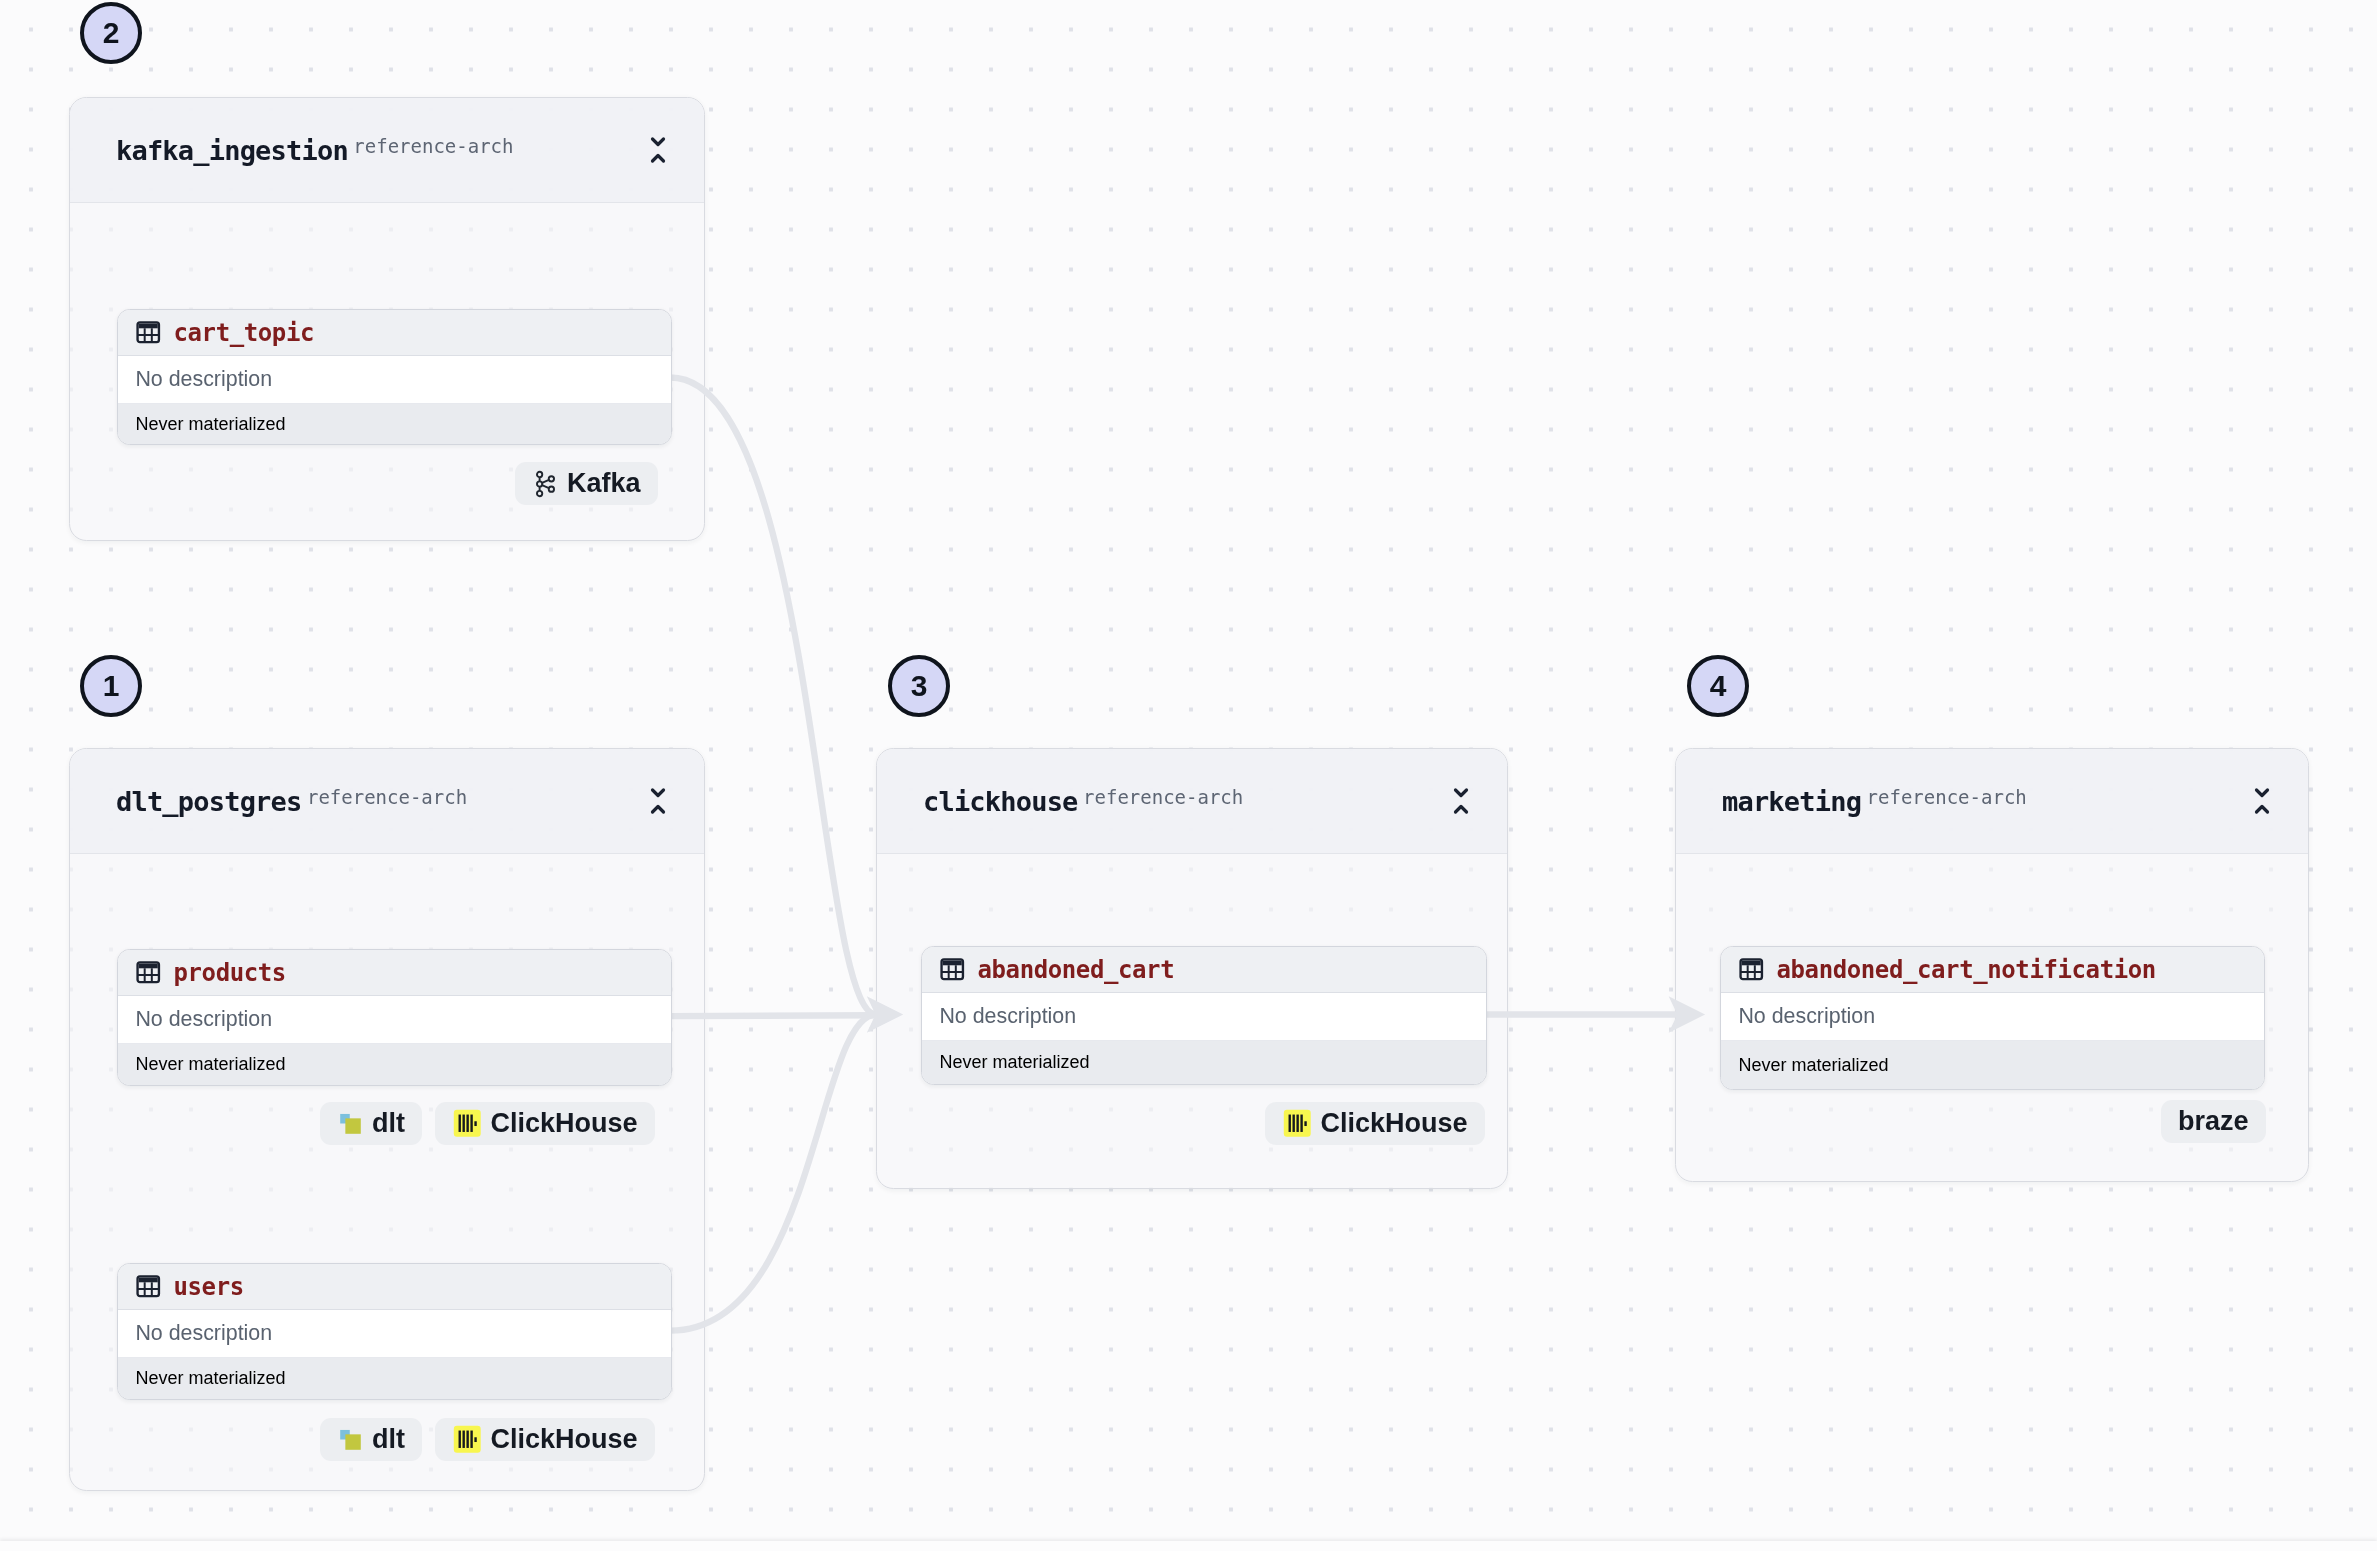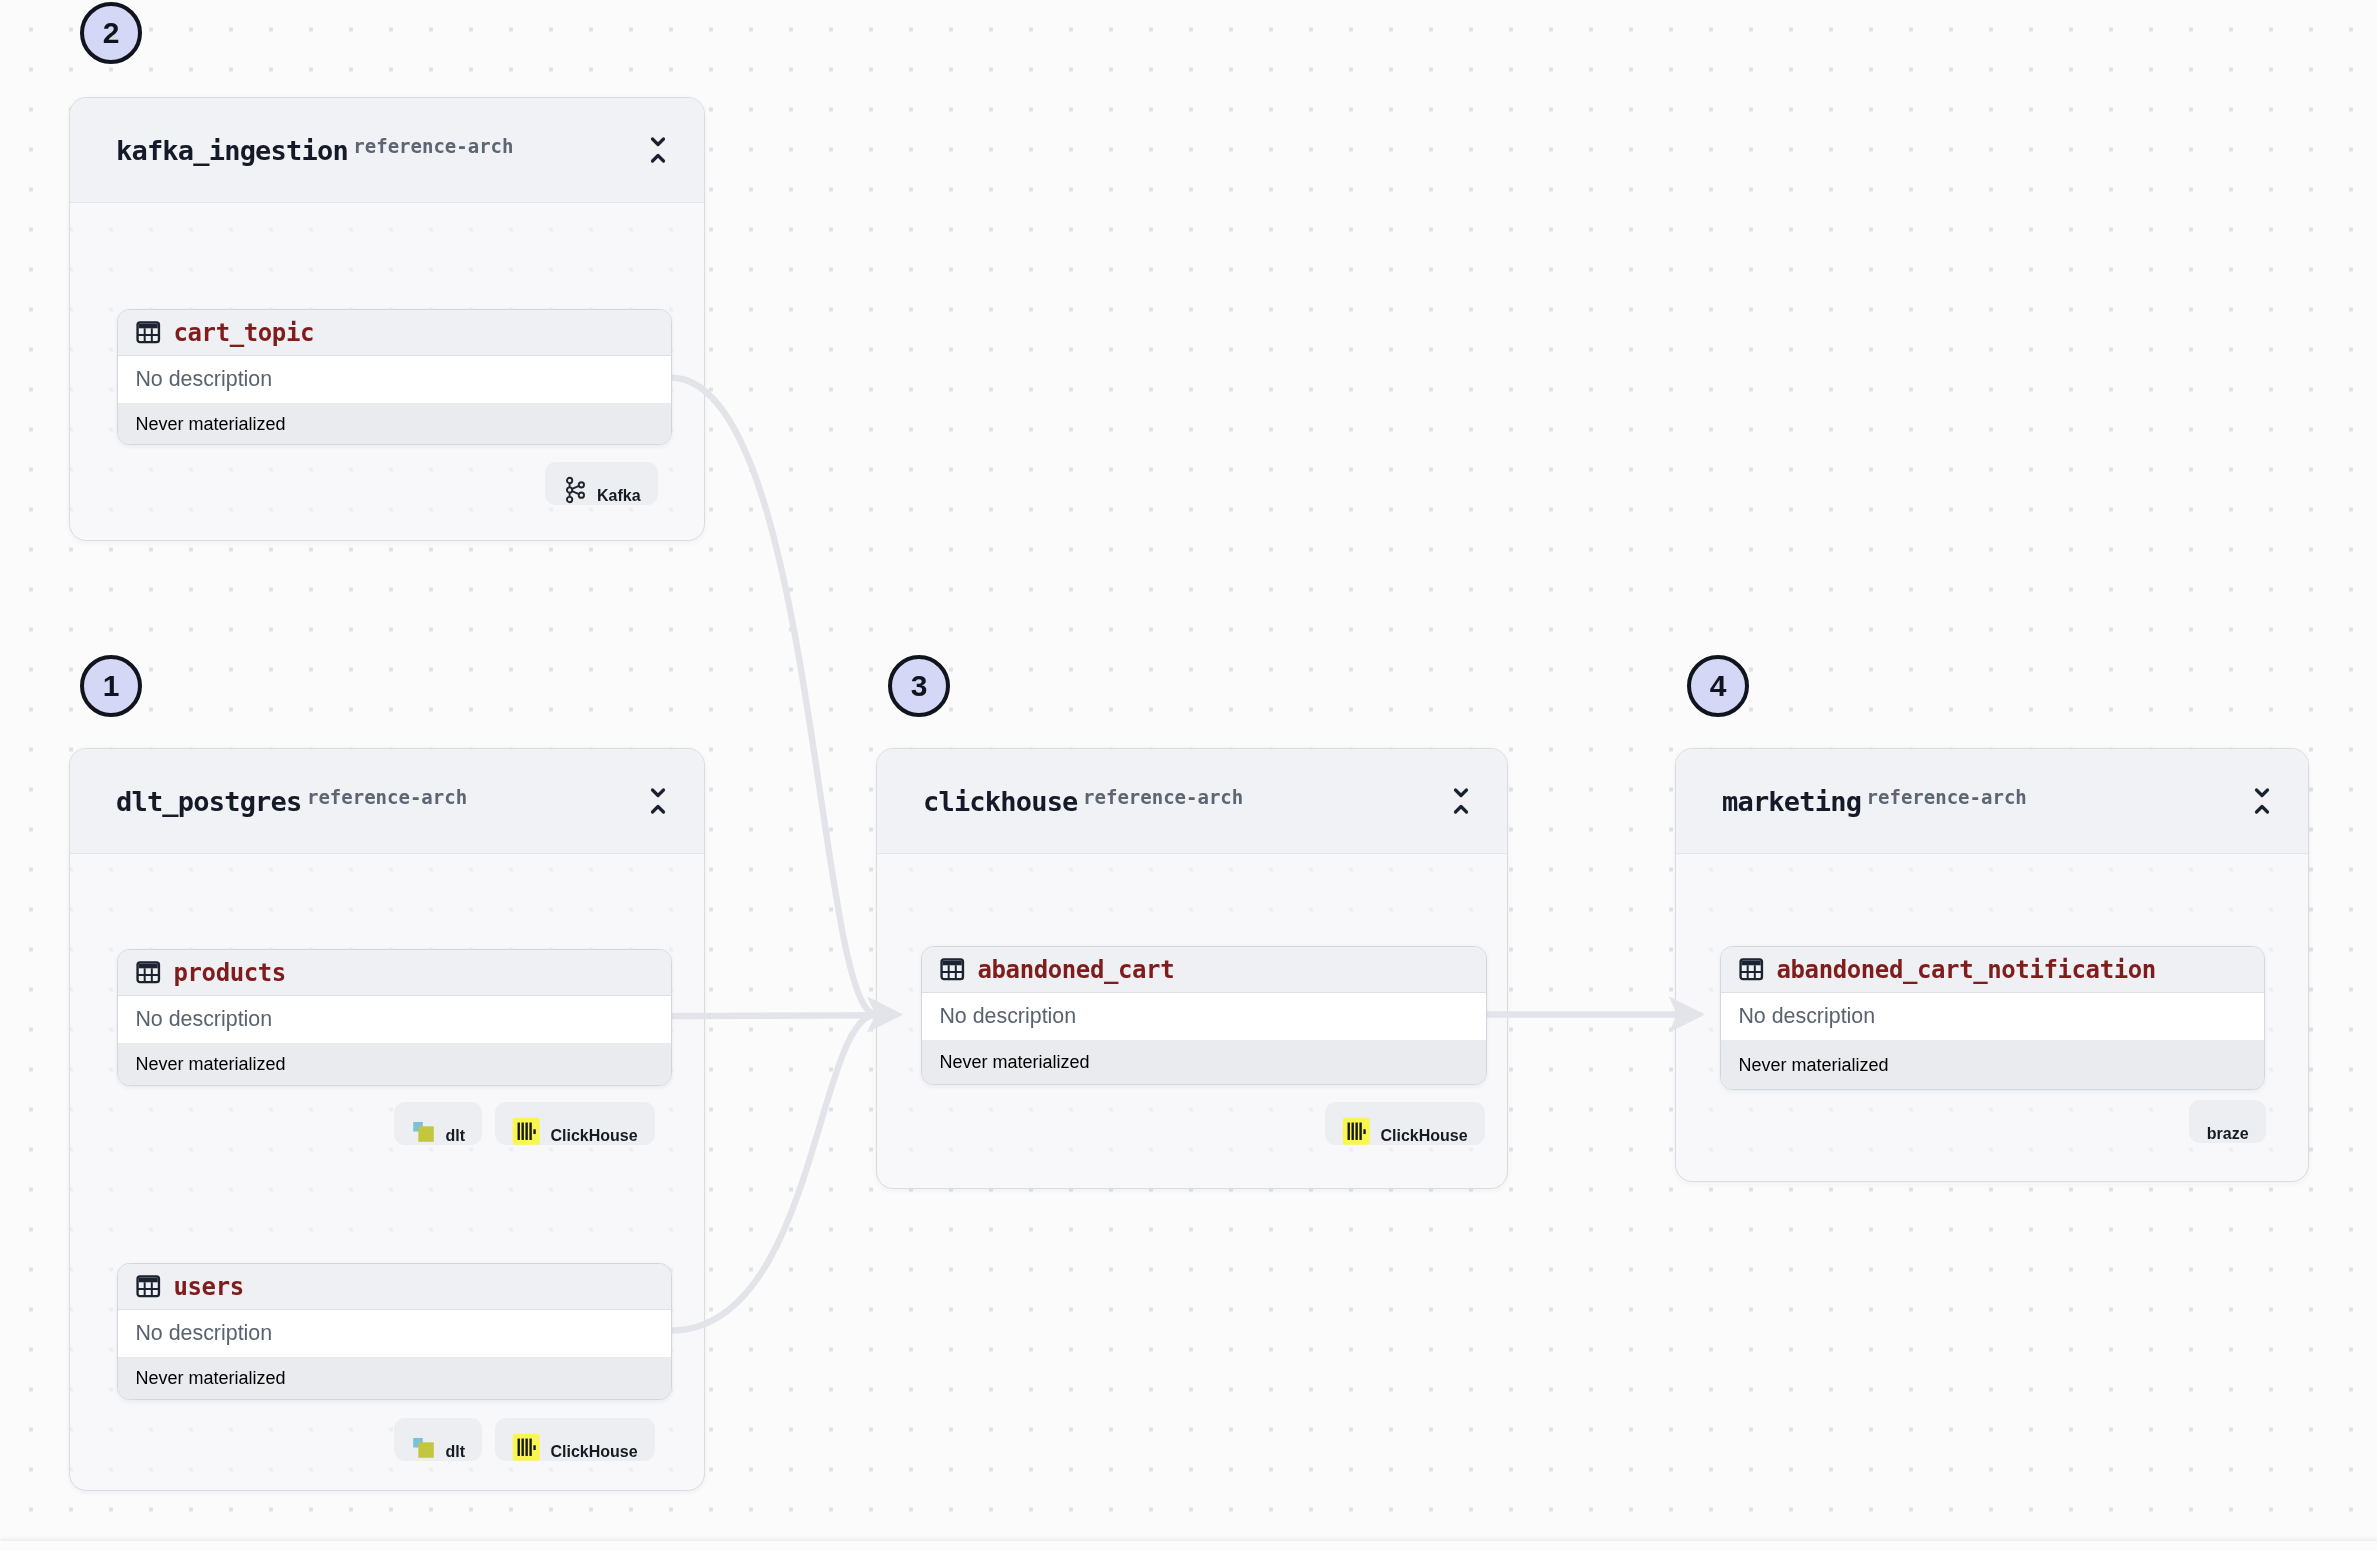--- a/index.html
+++ b/index.html
@@ -16,21 +16,21 @@
     box-sizing:border-box;
   }
   .group-header{
     position:absolute;left:0;top:0;right:0;height:105px;
     background:rgba(240,241,245,0.94);border-bottom:1.6px solid #e3e5ea;
     border-radius:16px 16px 0 0;display:flex;align-items:center;
     padding:0 32px 0 46px;box-sizing:border-box;
   }
   .group-titles{display:flex;flex-direction:row;gap:5.5px;}
   .group-title{font-family:"DejaVu Sans Mono","Liberation Mono",monospace;font-size:27px;font-weight:700;color:#141a27;letter-spacing:-0.8px;line-height:1;}
-  .group-subtitle{font-family:"DejaVu Sans Mono","Liberation Mono",monospace;font-size:19px;font-weight:700;color:#5d6573;line-height:1;}
+  .group-subtitle{font-family:"DejaVu Sans Mono","Liberation Mono",monospace;font-size:19px;font-weight:400;color:#5d6573;line-height:1;}
   .collapse-btn{margin-left:auto;background:none;border:none;padding:3.2px;cursor:pointer;display:flex;align-items:center;}
   .asset-card{
     position:absolute;z-index:3;border:1.6px solid #d3d6dd;border-radius:12.7px;
     background:#ffffff;box-shadow:0 1.6px 4px rgba(20,26,40,0.06);
     overflow:hidden;display:flex;flex-direction:column;box-sizing:border-box;
   }
   .asset-head{
     flex:0 0 45px;background:#eef0f3;border-bottom:1.6px solid #dcdfe5;
     display:flex;align-items:center;gap:11px;padding:0 16px;
     font-family:"DejaVu Sans Mono","Liberation Mono",monospace;
@@ -40,22 +40,22 @@
     flex:0 0 47px;background:#ffffff;border-bottom:1.6px solid #e7e9ee;
     display:flex;align-items:center;padding:0 17.4px;font-size:21.4px;color:#59626f;
   }
   .asset-status{
     flex:1;background:#e9ebef;display:flex;align-items:center;
     padding:0 17.4px;font-size:18px;color:#000000;
   }
   .tag-row{position:absolute;z-index:3;display:flex;gap:12.7px;}
   .tag{
     height:43px;background:#eceef1;border-radius:11px;display:flex;
-    align-items:flex-end;gap:9.5px;padding:0 17.4px;
-    font-size:16px;font-weight:700;color:#151a23;white-space:nowrap;
+    align-items:center;gap:9.5px;padding:0 17.4px;
+    font-size:27px;font-weight:700;color:#151a23;white-space:nowrap;
   }
   .num-badge{
     position:absolute;z-index:4;width:54px;height:54px;border:4px solid #0f141d;
     border-radius:50%;background:#d5d7f6;display:flex;align-items:center;
     justify-content:center;font-size:30px;font-weight:700;color:#0f141d;
   }
   #edges-layer{position:absolute;left:0;top:0;z-index:2;pointer-events:none;}
   .bottom-bar{
     position:absolute;left:0;right:0;bottom:0;height:11px;background:#fcfcfd;
     box-shadow:0 -1.6px 3.2px rgba(25,30,45,0.07);z-index:5;

